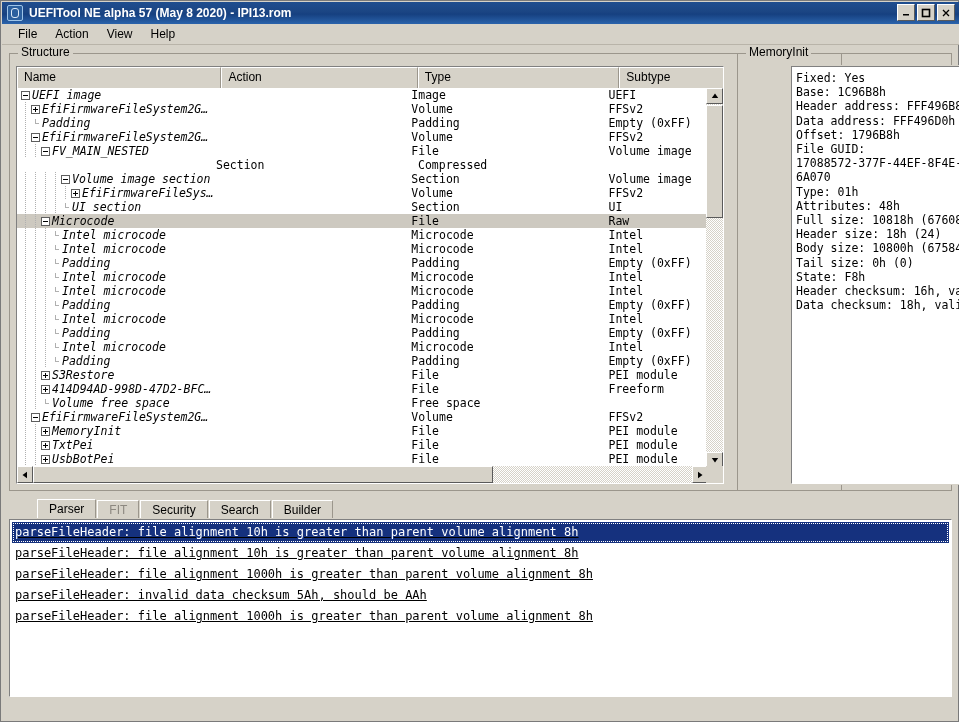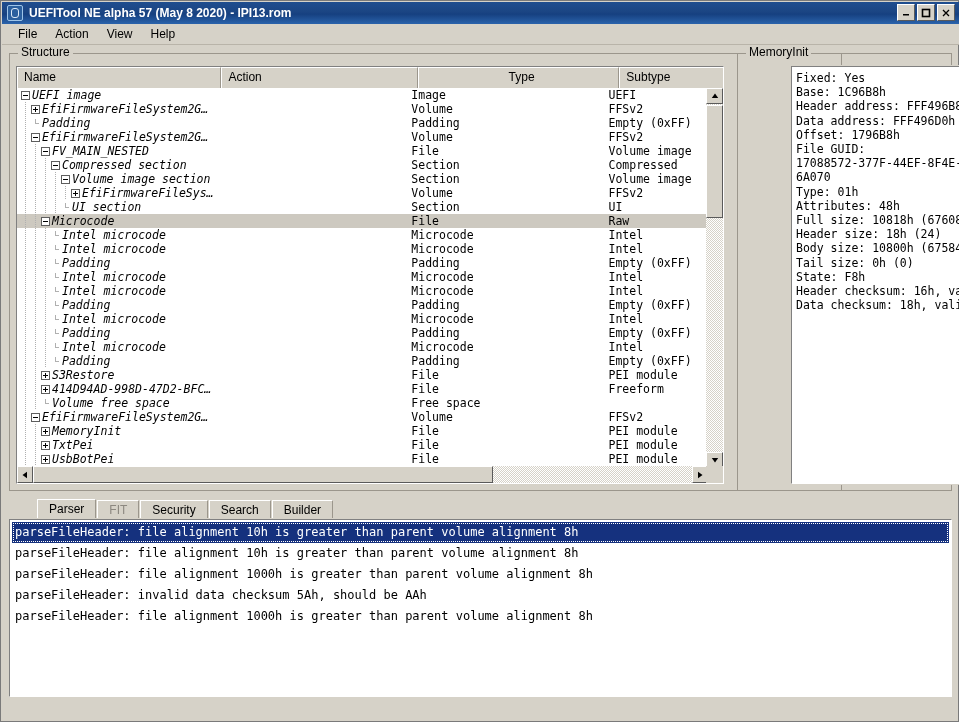--- a/index.html
+++ b/index.html
@@ -59,21 +59,21 @@
   #tree-frame{position:absolute;left:6px;top:12px;width:708px;height:418px;}
   .tree-header{position:absolute;left:0;top:0;height:21px;width:100%;
     background:#d6d2c8;display:flex;box-sizing:border-box;
     border-bottom:1px solid #9b968c;}
   .th{box-sizing:border-box;height:21px;line-height:19px;padding-left:6px;
     font-size:12px;color:#000;background:#d6d2c8;
     border-right:1px solid #9b968c;border-top:1px solid #ffffff;border-left:1px solid #ffffff;
     overflow:hidden;white-space:nowrap;}
   .th.c0{width:205px;}
   .th.c1{width:197px;}
-  .th.c2{width:202px;text-align:center;}
+  .th.c2{width:202px;}
   .th.c3{width:104px;border-right:none;}
 
   #tree-body{position:absolute;left:0;top:21px;width:691px;height:380px;
     background:#ffffff;overflow:hidden;}
   .trow{height:14px;line-height:14px;display:flex;white-space:nowrap;
     font-family:"DejaVu Sans Mono","Liberation Mono",monospace;font-size:11.5px;}
   .trow.sel{background:#cdc9c0;}
   .tc{box-sizing:border-box;overflow:hidden;white-space:nowrap;}
   .tc0{width:205px;position:relative;}
   .tc1{width:197px;}
@@ -131,21 +131,21 @@
   #tabs{position:absolute;left:8px;top:498px;width:943px;height:20px;display:flex;align-items:flex-end;padding-left:28px;}
   .tab{height:19px;line-height:18px;padding:0 11px;box-sizing:border-box;
     background:#d6d2c8;border:1px solid #9b968c;border-bottom:none;
     border-top:1px solid #ffffff;border-left:1px solid #ffffff;
     font-size:12px;color:#000;margin-right:1px;}
   .tab.active{height:20px;line-height:19px;font-weight:normal;
     background:#d6d2c8;border-bottom:1px solid #d6d2c8;}
   .tab.disabled{color:#8c8880;}
 
   #parser-frame{position:absolute;left:8px;top:518px;width:943px;height:178px;}
-  #parser-text{position:absolute;left:2px;top:2px;right:2px;bottom:2px;overflow:hidden;}
+  #parser-text{position:absolute;left:2px;top:2px;right:2px;bottom:2px;overflow:hidden;text-decoration:underline;}
   .pline{height:21px;line-height:21px;padding-left:3px;white-space:nowrap;
     font-family:"DejaVu Sans Mono","Liberation Mono",monospace;font-size:12px;color:#000;}
   .pline.sel{background:#15317e;color:#ffffff;outline:1px dotted #ffffff;outline-offset:-2px;}
 
   
   #statusbar{position:absolute;left:1px;bottom:1px;width:957px;height:22px;
     background:#d6d2c8;border-top:1px solid #b9b4a9;display:flex;align-items:center;}
   #statusbar .stext{padding-left:8px;font-size:12px;color:#000;}
 </style>
 </head>
@@ -219,21 +219,20 @@
             <div class="tc tc2">Volume</div>
             <div class="tc tc3">FFSv2</div>
           </div>
           <div class="trow">
             <div class="tc tc0"><span class="vline" style="left: 8px;"></span><span class="vline" style="left: 18px;"></span><span class="ind" style="width: 24px;"></span><span class="tog"></span><span class="tname">FV_MAIN_NESTED</span></div>
             <div class="tc tc1"></div>
             <div class="tc tc2">File</div>
             <div class="tc tc3">Volume image</div>
           </div>
           <div class="trow">
-            <div class="tc tc0"><span class="vline" style="left: 8px;"></span><span class="vline" style="left: 18px;"></span><span class="vline" style="left: 28px;"></span><span class="ind" style="width: 34px;"></span><span class="tog"></span><span class="tname">Compressed section</span></div>
             <div class="tc tc1"></div>
             <div class="tc tc2">Section</div>
             <div class="tc tc3">Compressed</div>
           </div>
           <div class="trow">
             <div class="tc tc0"><span class="vline" style="left: 8px;"></span><span class="vline" style="left: 18px;"></span><span class="vline" style="left: 28px;"></span><span class="vline" style="left: 38px;"></span><span class="ind" style="width: 44px;"></span><span class="tog"></span><span class="tname">Volume image section</span></div>
             <div class="tc tc1"></div>
             <div class="tc tc2">Section</div>
             <div class="tc tc3">Volume image</div>
           </div>

